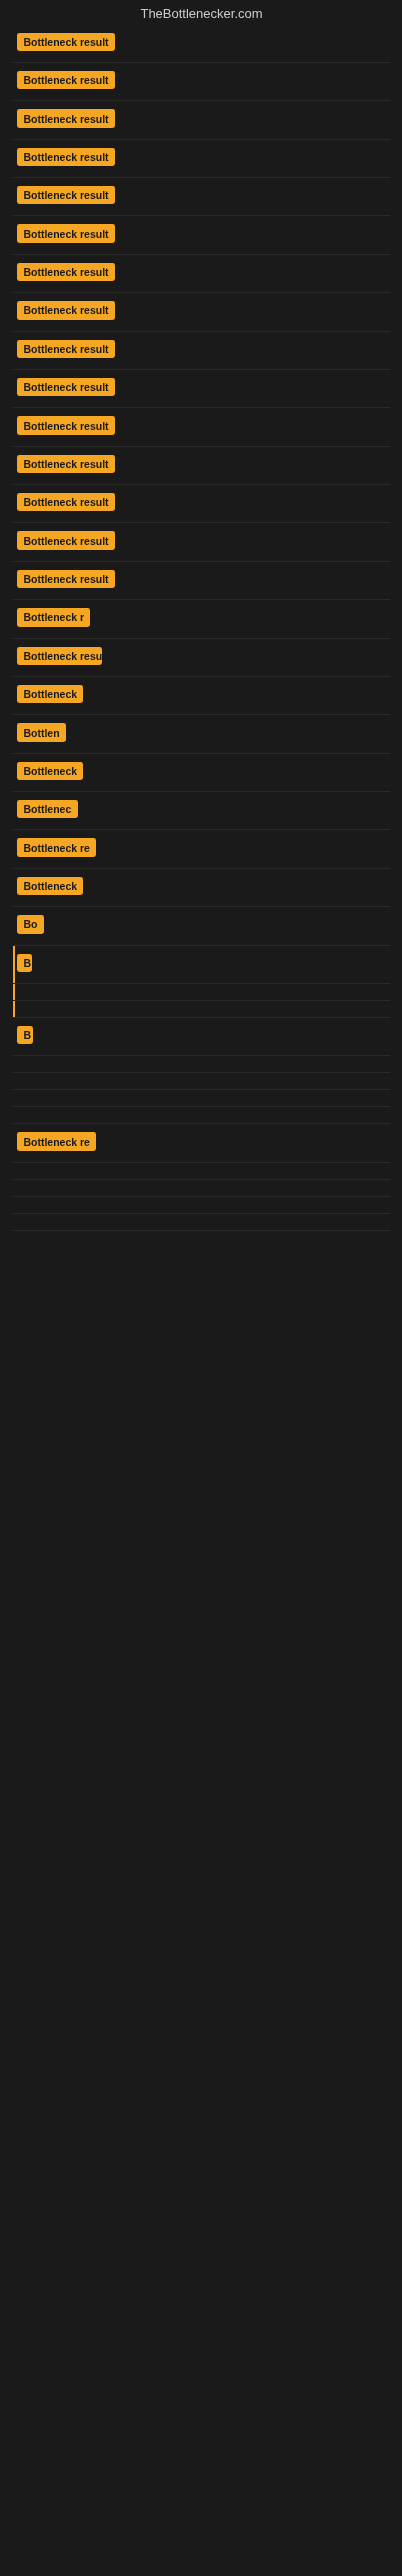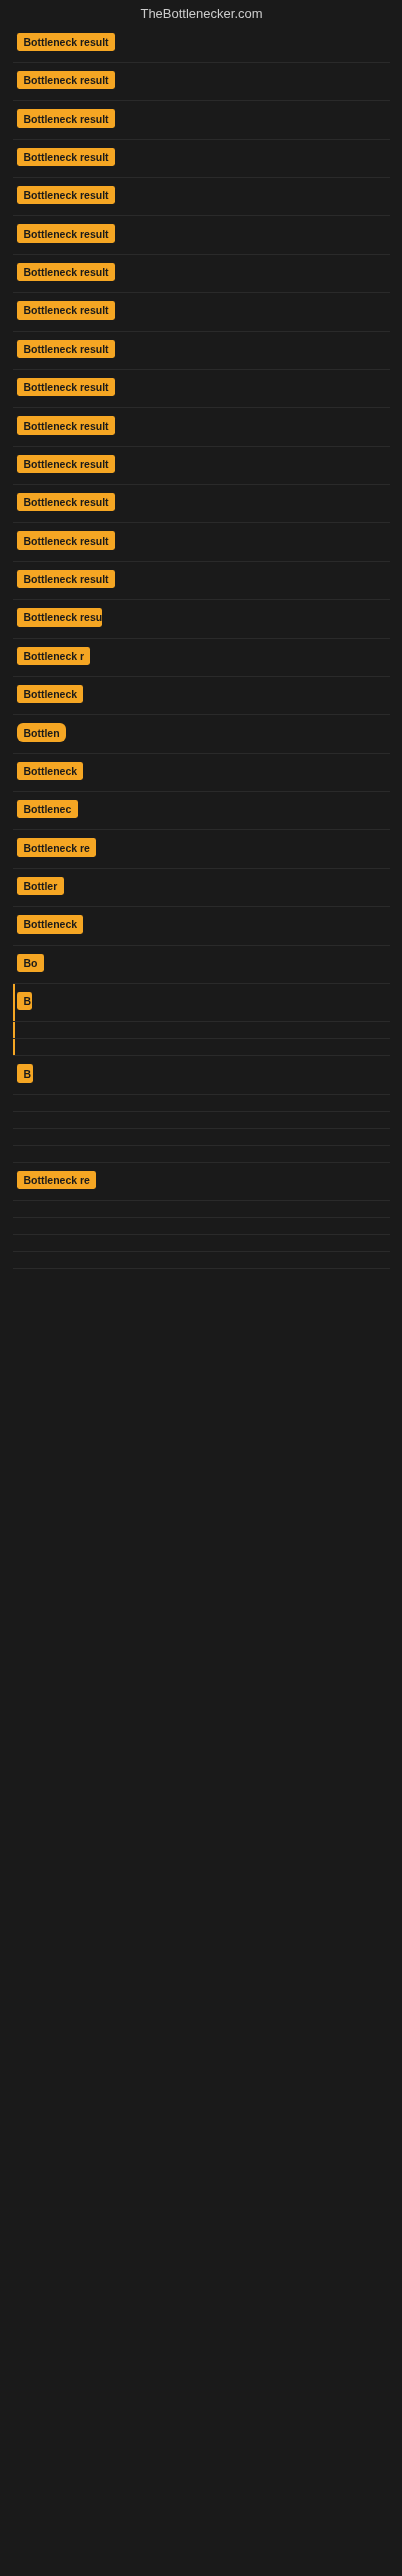--- a/index.html
+++ b/index.html
@@ -55,21 +55,21 @@
     .item-9  .bottleneck-badge { max-width: 105px; }
     .item-10 .bottleneck-badge { max-width: 105px; }
     .item-11 .bottleneck-badge { max-width: 105px; }
     .item-12 .bottleneck-badge { max-width: 105px; }
     .item-13 .bottleneck-badge { max-width: 105px; }
     .item-14 .bottleneck-badge { max-width: 105px; }
     .item-15 .bottleneck-badge { max-width: 101px; }
     .item-16 .bottleneck-badge { max-width: 89px; overflow: hidden; }
     .item-17 .bottleneck-badge { max-width: 85px; overflow: hidden; }
     .item-18 .bottleneck-badge { max-width: 76px; overflow: hidden; }
-    .item-19 .bottleneck-badge { max-width: 68px; overflow: hidden; border-radius: 6px; }
+    .item-19 .bottleneck-badge { max-width: 68px; overflow: hidden; }
     .item-20 .bottleneck-badge { max-width: 72px; overflow: hidden; }
     .item-21 .bottleneck-badge { max-width: 68px; overflow: hidden; text-align: center; }
     .item-22 .bottleneck-badge { max-width: 85px; overflow: hidden; }
     .item-23 .bottleneck-badge { max-width: 60px; overflow: hidden; }
     .item-24 .bottleneck-badge { max-width: 72px; overflow: hidden; }
     .item-25 .bottleneck-badge { max-width: 36px; overflow: hidden; }
     .item-26 .bottleneck-badge { max-width: 14.5px; overflow: hidden; }
     .item-29 .bottleneck-badge { max-width: 16px; overflow: hidden; }
     .item-34 .bottleneck-badge { max-width: 89px; overflow: hidden; }
 
@@ -105,28 +105,27 @@
     <div class="bottleneck-item item-6"><span class="bottleneck-badge">Bottleneck result</span></div>
     <div class="bottleneck-item item-7"><span class="bottleneck-badge">Bottleneck result</span></div>
     <div class="bottleneck-item item-8"><span class="bottleneck-badge">Bottleneck result</span></div>
     <div class="bottleneck-item item-9"><span class="bottleneck-badge">Bottleneck result</span></div>
     <div class="bottleneck-item item-10"><span class="bottleneck-badge">Bottleneck result</span></div>
     <div class="bottleneck-item item-11"><span class="bottleneck-badge">Bottleneck result</span></div>
     <div class="bottleneck-item item-12"><span class="bottleneck-badge">Bottleneck result</span></div>
     <div class="bottleneck-item item-13"><span class="bottleneck-badge">Bottleneck result</span></div>
     <div class="bottleneck-item item-14"><span class="bottleneck-badge">Bottleneck result</span></div>
     <div class="bottleneck-item item-15"><span class="bottleneck-badge">Bottleneck result</span></div>
+    <div class="bottleneck-item item-16"><span class="bottleneck-badge">Bottleneck r</span></div>
     <div class="bottleneck-item item-17"><span class="bottleneck-badge">Bottleneck resu</span></div>
-    <div class="bottleneck-item item-16"><span class="bottleneck-badge">Bottleneck r</span></div>
     <div class="bottleneck-item item-18"><span class="bottleneck-badge">Bottleneck</span></div>
     <div class="bottleneck-item item-19"><span class="bottleneck-badge">Bottlen</span></div>
     <div class="bottleneck-item item-20"><span class="bottleneck-badge">Bottleneck</span></div>
     <div class="bottleneck-item item-21"><span class="bottleneck-badge">Bottlenec</span></div>
     <div class="bottleneck-item item-22"><span class="bottleneck-badge">Bottleneck re</span></div>
-    <div class="bottleneck-item item-23"><span class="bottleneck-badge">Bottler</span></div>
     <div class="bottleneck-item item-24"><span class="bottleneck-badge">Bottleneck</span></div>
     <div class="bottleneck-item item-25"><span class="bottleneck-badge">Bo</span></div>
     <div class="bottleneck-item item-26 has-line"><span class="bottleneck-badge">B</span></div>
     <div class="bottleneck-item item-27 has-line"></div>
     <div class="bottleneck-item item-28 has-line"></div>
     <div class="bottleneck-item item-29"><span class="bottleneck-badge">B</span></div>
     <div class="bottleneck-item item-30"></div>
     <div class="bottleneck-item item-31"></div>
     <div class="bottleneck-item item-32"></div>
     <div class="bottleneck-item item-33"></div>

